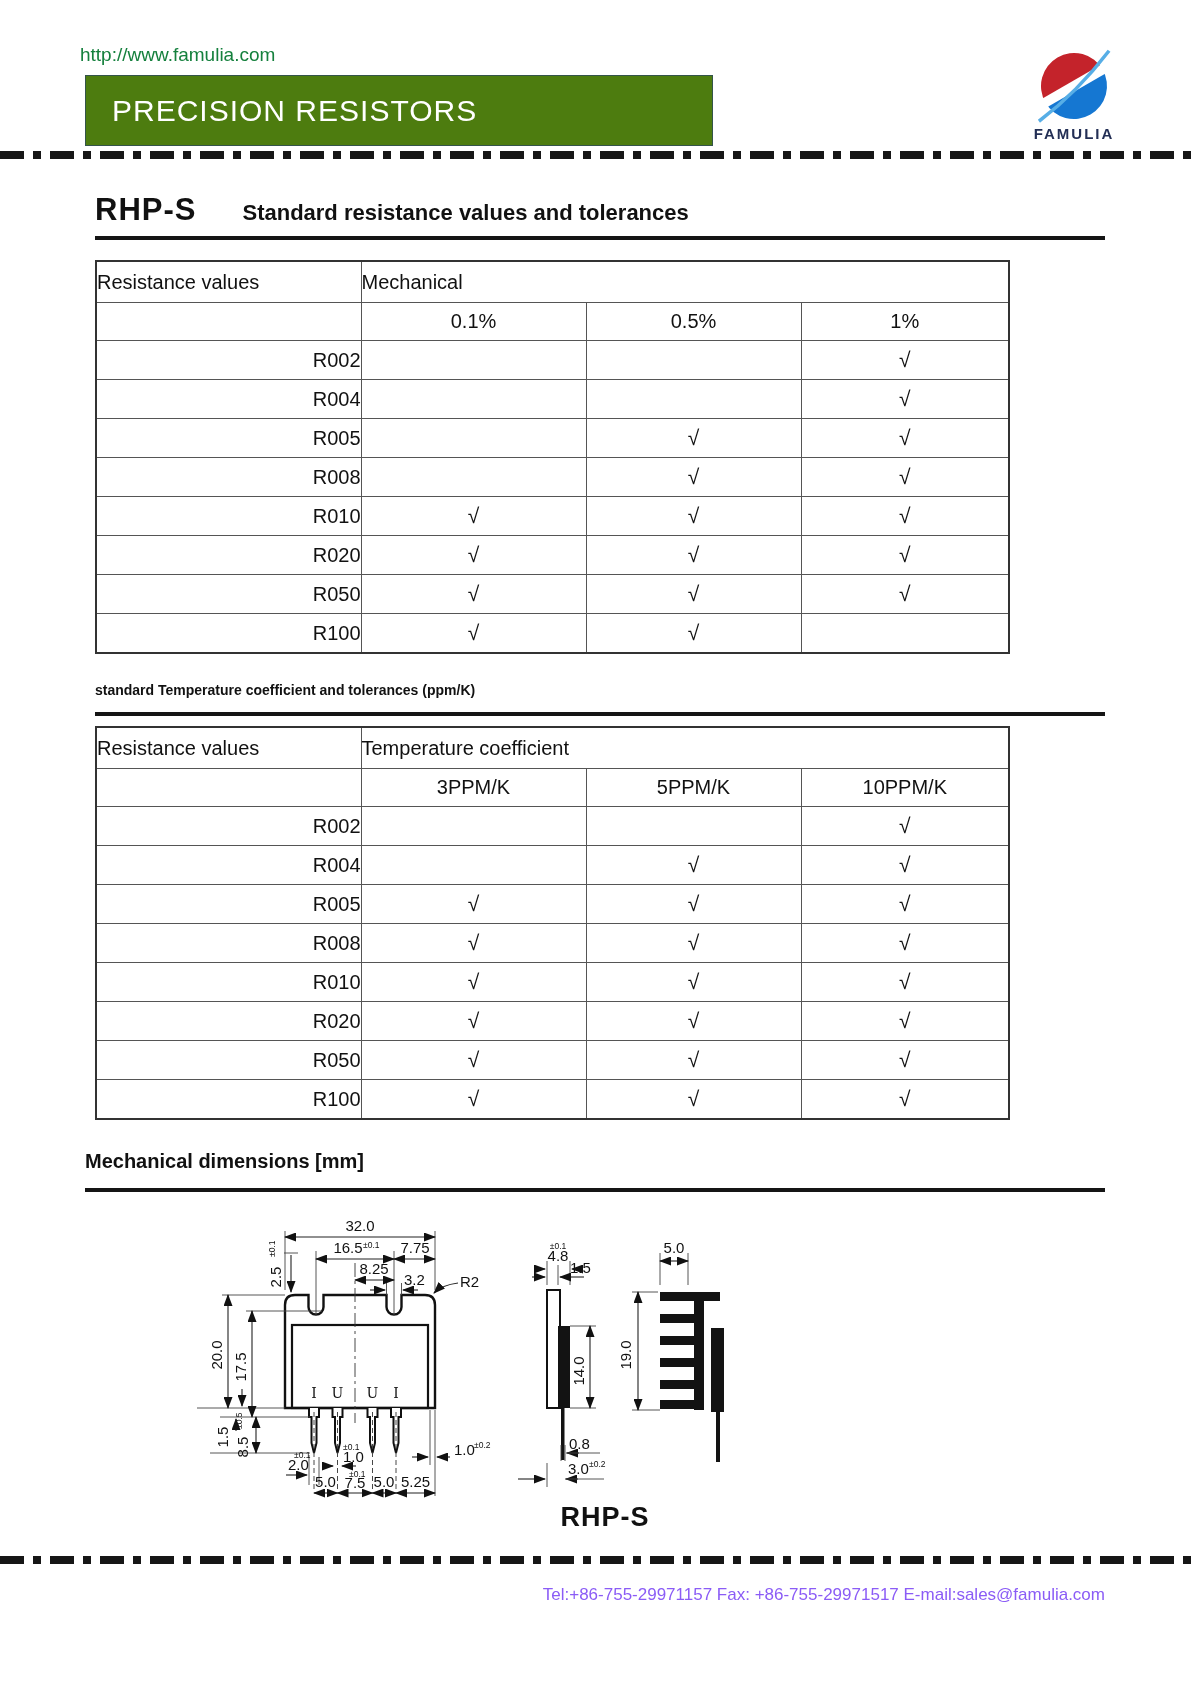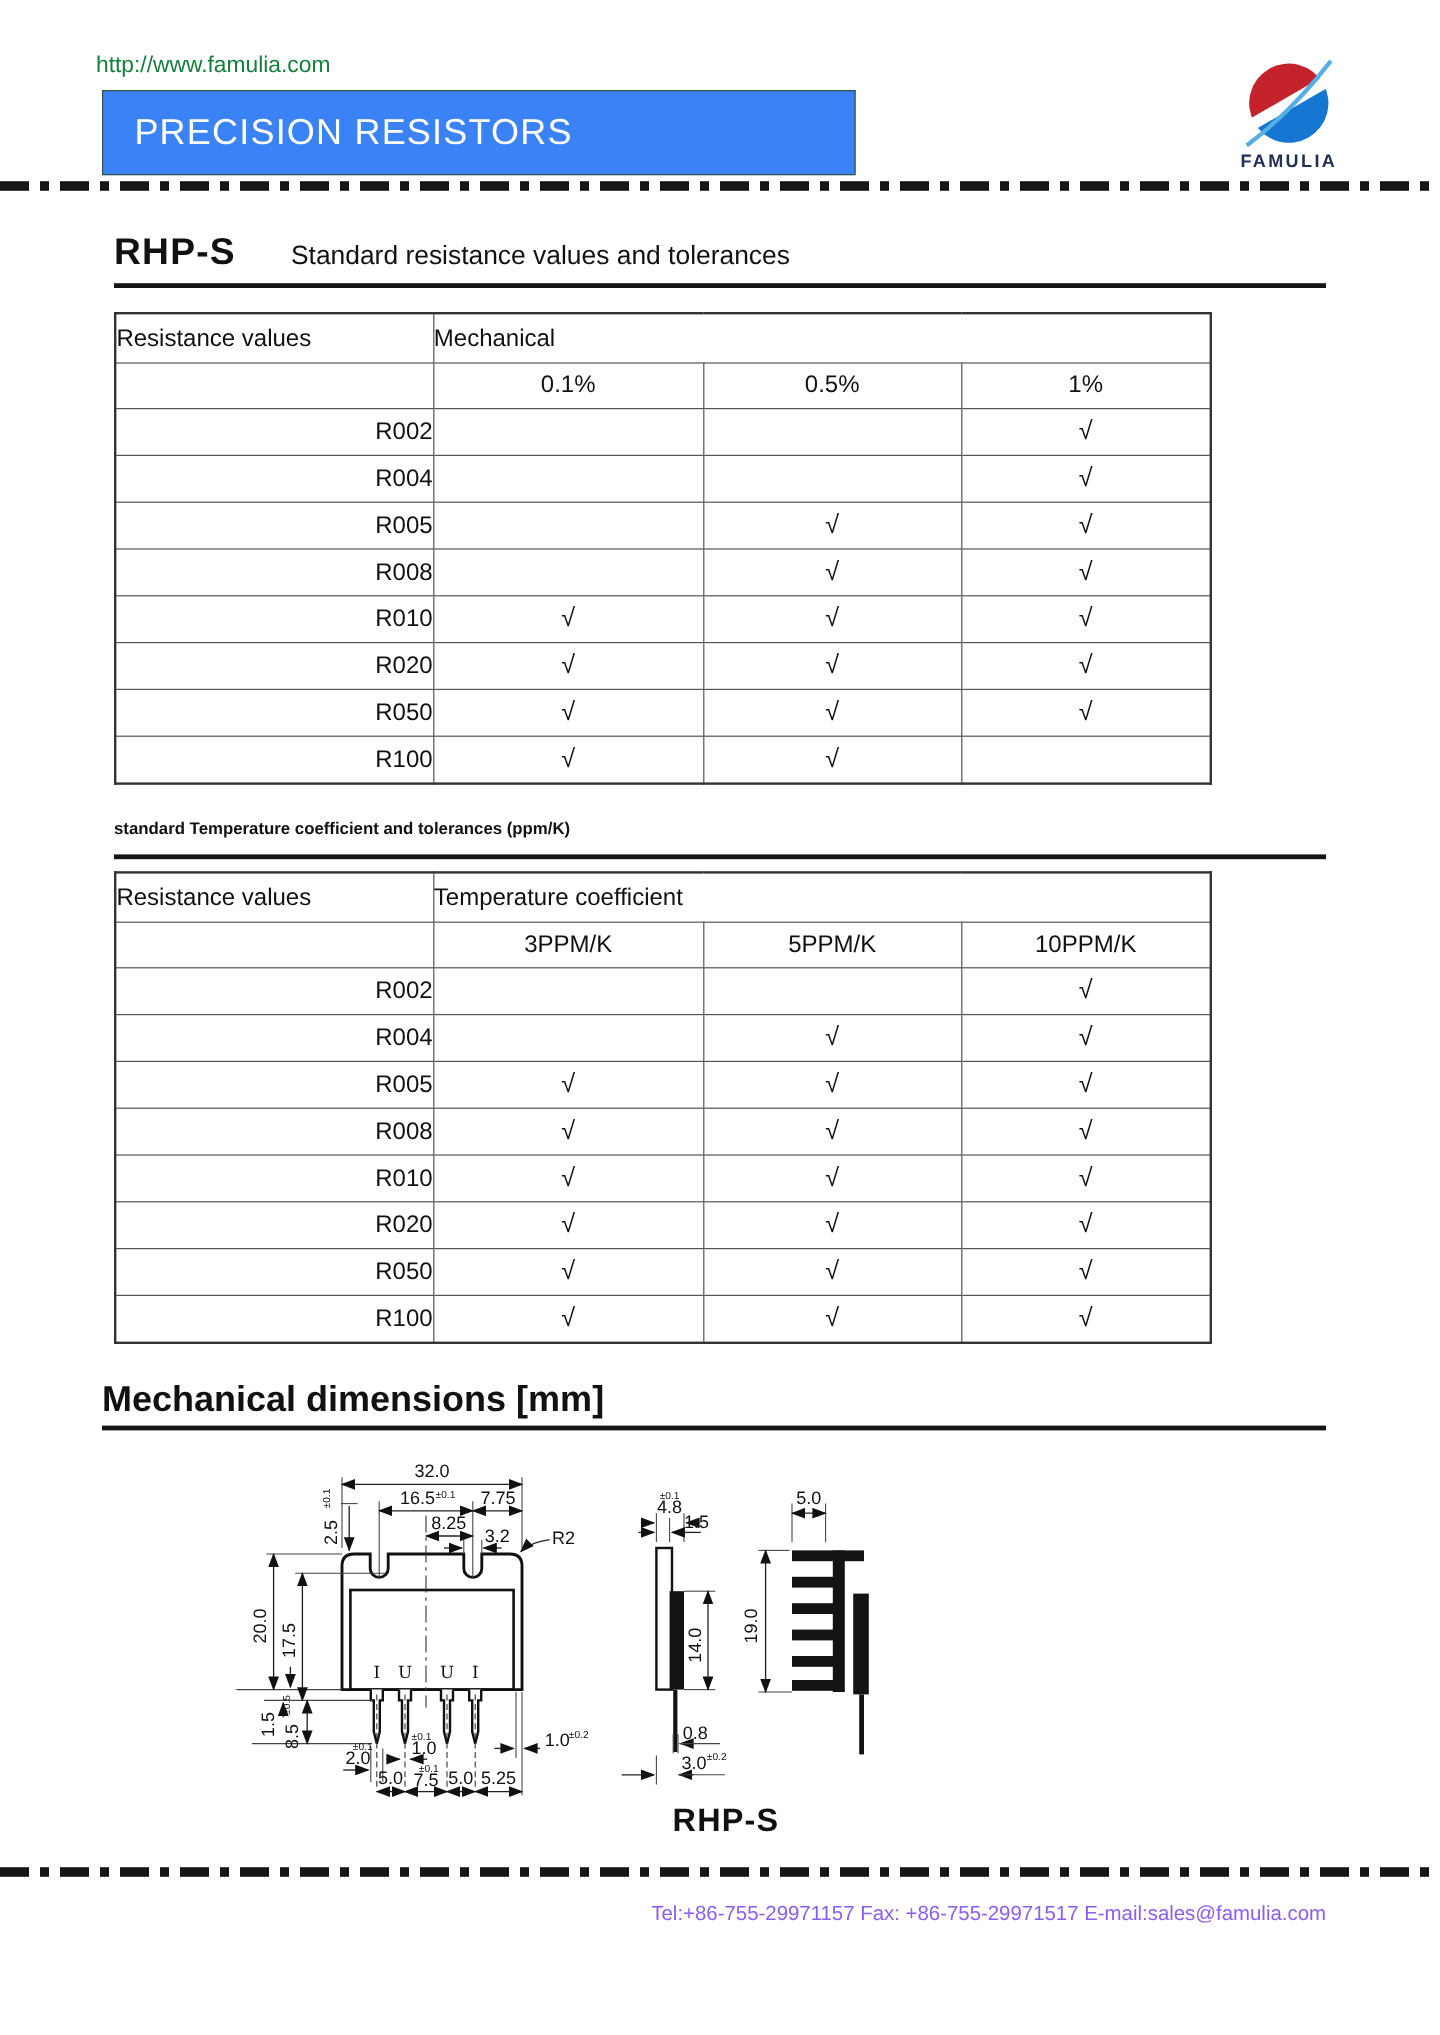--- a/index.html
+++ b/index.html
@@ -2,39 +2,39 @@
 <html><head>
 <meta charset="utf-8">
 <style>
   html,body{margin:0;padding:0;background:#888;}
   #page{position:relative;width:1200px;height:1696px;background:#fff;margin:0 auto;
         font-family:"Liberation Sans",sans-serif;color:#111;overflow:hidden;}
 
   .url{position:absolute;left:80px;top:44px;font-size:19px;color:#15803d;text-decoration:none;}
 
   .banner{position:absolute;left:85px;top:75px;width:628px;height:71px;
-          background:#3b82f6;border:1px solid #34544a;box-sizing:border-box;
+          background:#4d7c0f;border:1px solid #34544a;box-sizing:border-box;
           display:flex;align-items:center;}
   .banner span{color:#ffffff;font-size:30px;letter-spacing:1px;padding-left:26px;}
 
   .logo{position:absolute;left:1018px;top:48px;}
 
   .dashsep{position:absolute;left:0;width:1200px;height:8px;
     background:repeating-linear-gradient(to right,#161616 0 24px,transparent 24px 33px,#161616 33px 41px,transparent 41px 50px);}
   #sep-top{top:151px;}
   #sep-bottom{top:1556px;}
 
   .sec1{position:absolute;left:95px;top:192px;white-space:nowrap;}
   .sec1 .model{font-size:31px;font-weight:bold;letter-spacing:1px;}
-  .sec1 .sub{font-size:22px;font-weight:normal;margin-left:46px;}
+  .sec1 .sub{font-size:22px;font-weight:bold;margin-left:46px;}
   .rule{position:absolute;height:4px;background:#151515;}
   #rule1{left:95px;top:236px;width:1010px;}
   .sec2{position:absolute;left:95px;top:682px;font-size:14px;font-weight:bold;}
   #rule2{left:95px;top:712px;width:1010px;}
-  .sec3{position:absolute;left:85px;top:1150px;font-size:30px;font-weight:bold;}
+  .sec3{position:absolute;left:85px;top:1150px;font-size:20px;font-weight:bold;}
   #rule3{left:85px;top:1188px;width:1020px;}
 
   table.dt{position:absolute;left:95px;border-collapse:collapse;table-layout:fixed;
            width:915px;font-size:20px;}
   #table1{top:260px;}
   #table2{top:726px;}
   table.dt td,table.dt th{border:1.5px solid #555;font-weight:normal;padding:0;}
   table.dt{border:2.5px solid #333;}
   table.dt .c1{width:265px;}
   table.dt .c2{width:225px;}

